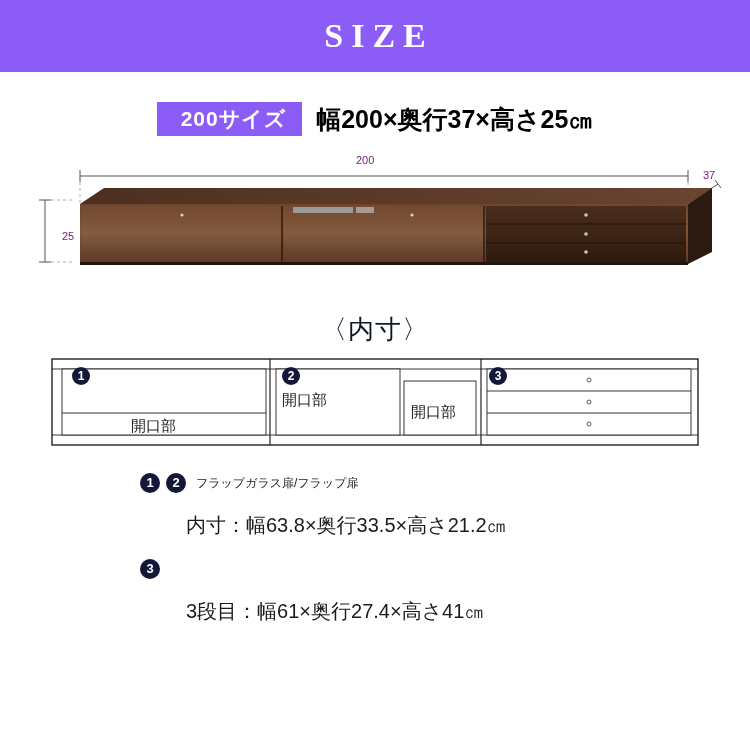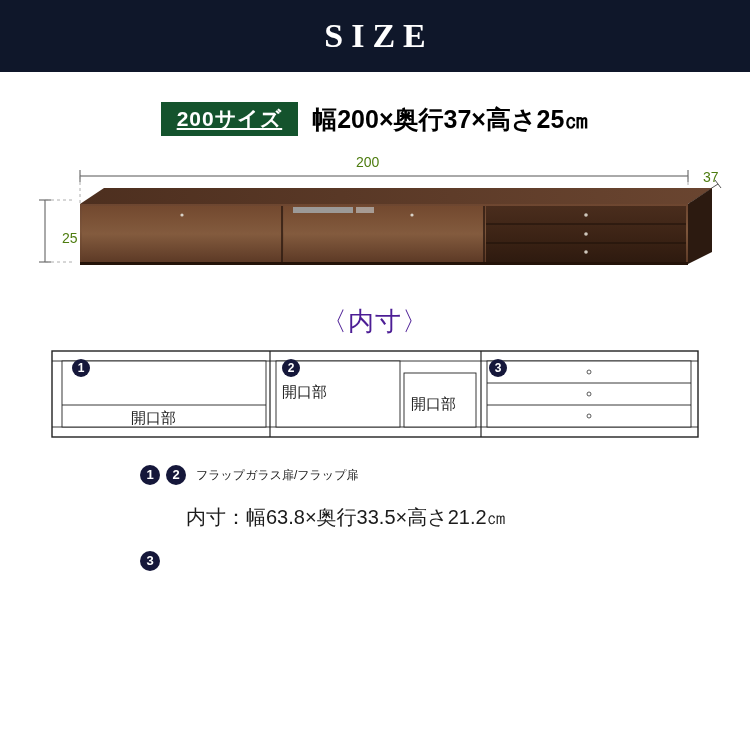--- a/index.html
+++ b/index.html
@@ -13,21 +13,21 @@
     font-family: "Liberation Sans", sans-serif;
     color: #222222;
     overflow: hidden;
     position: relative;
   }
 
   
   .header {
     width: 750px;
     height: 72px;
-    background: #0f172a;
+    background: #8b5cf6;
     display: flex;
     align-items: center;
     justify-content: center;
     box-sizing: border-box;
   }
   .header-title {
     color: #ffffff;
     font-family: "Liberation Serif", serif;
     font-size: 34px;
     font-weight: bold;
@@ -37,58 +37,58 @@
 
   
   .size-line {
     margin-top: 30px;
     display: flex;
     align-items: center;
     justify-content: center;
     gap: 14px;
   }
   .size-badge {
-    background: #14532d;
+    background: #8b5cf6;
     color: #ffffff;
     font-size: 21px;
     font-weight: bold;
-    padding: 5px 16px 6px 16px;
+    padding: 5px 16px 6px 24px;
     letter-spacing: 1px;
     line-height: 1.1;
-    text-decoration: underline;
   }
   .size-text {
     font-size: 25px;
     font-weight: bold;
     letter-spacing: 0px;
     color: #000000;
   }
 
   
   .diagram-outer {
     position: relative;
     width: 750px;
     height: 150px;
     margin-top: 18px;
   }
   .dim-label {
     position: absolute;
-    font-size: 14px;
-    color: #4d7c0f;
+    font-size: 11px;
+    color: #701a75;
   }
   #dim-width-label { left: 356px; top: 0px; }
   #dim-depth-label { left: 703px; top: 15px; }
   #dim-height-label { left: 20px; top: 76px; margin-left: 42px; }
 
   
   .inner-heading {
     text-align: center;
     font-family: "Liberation Serif", serif;
     font-size: 26px;
-    color: #4c1d95;
+    color: #0f172a;
+    margin-top: 8px;
     letter-spacing: 1px;
   }
 
   
   .diagram-inner {
     position: relative;
     width: 750px;
     height: 110px;
     margin-top: 8px;
   }
@@ -284,15 +284,16 @@
       <span class="legend-badge">2</span>
       <span class="legend-title">フラップガラス扉/フラップ扉</span>
     </div>
     <div class="legend-sub">内寸：幅63.8×奥行33.5×高さ21.2㎝</div>
   </div>
 
   <div class="legend-block second">
     <div class="legend-row">
       <span class="legend-badge">3</span>
     </div>
+    <div class="legend-sub">3段目：幅61×奥行27.4×高さ41㎝</div>
   </div>
 
 </div>
 
 </body></html>

